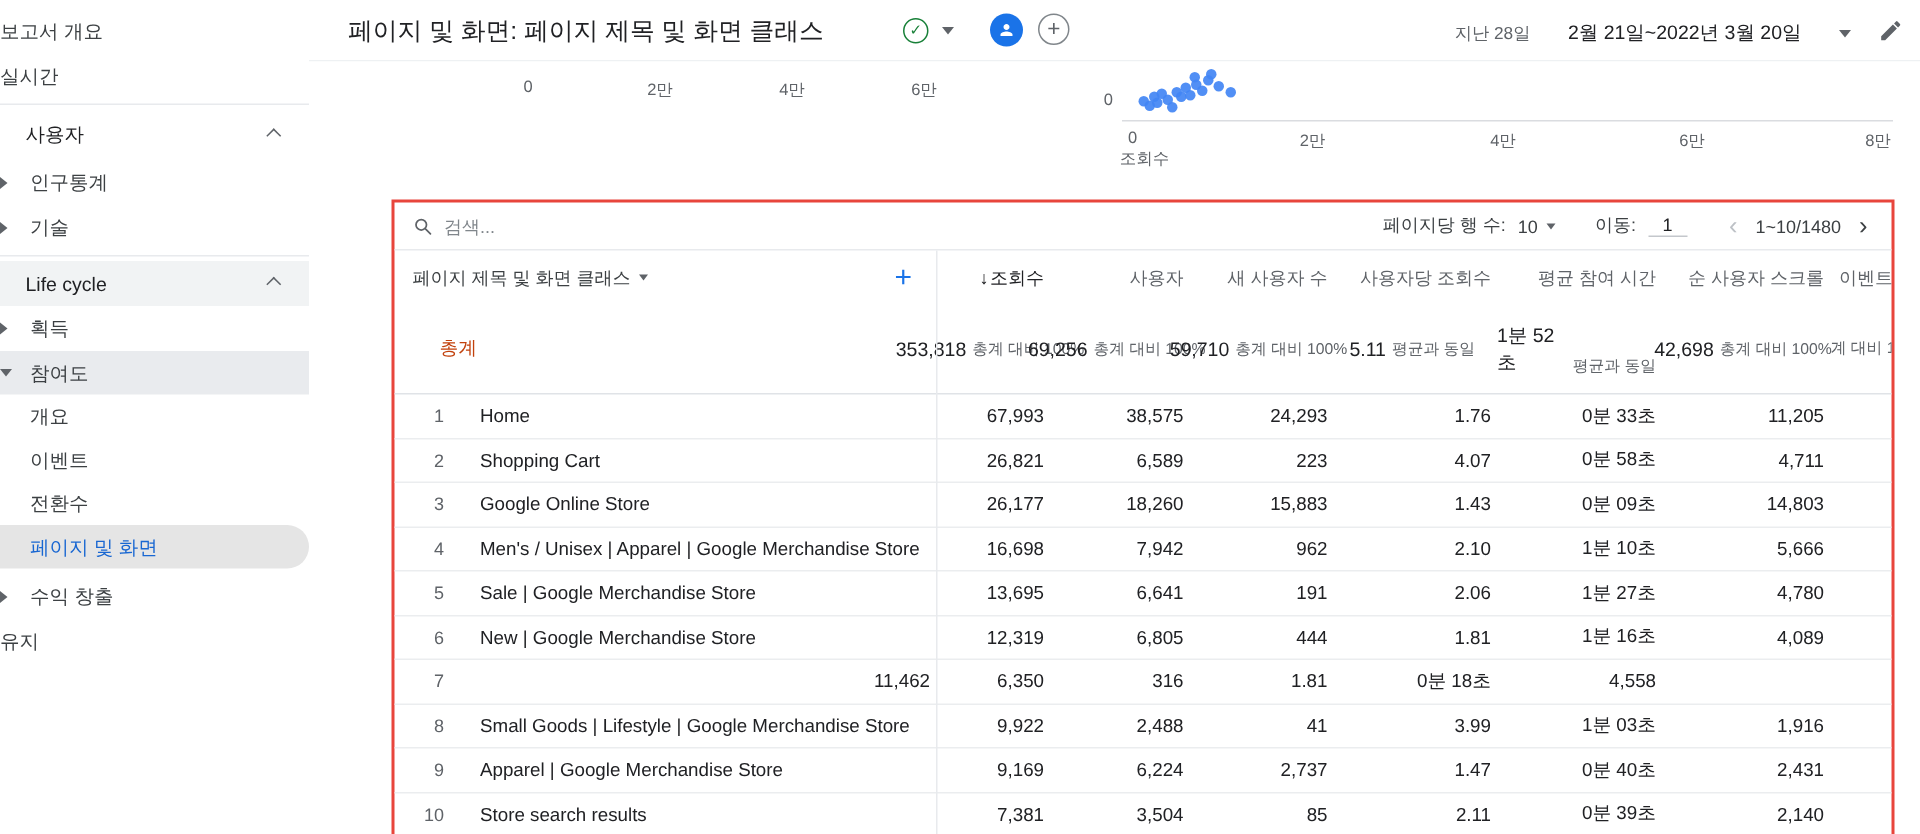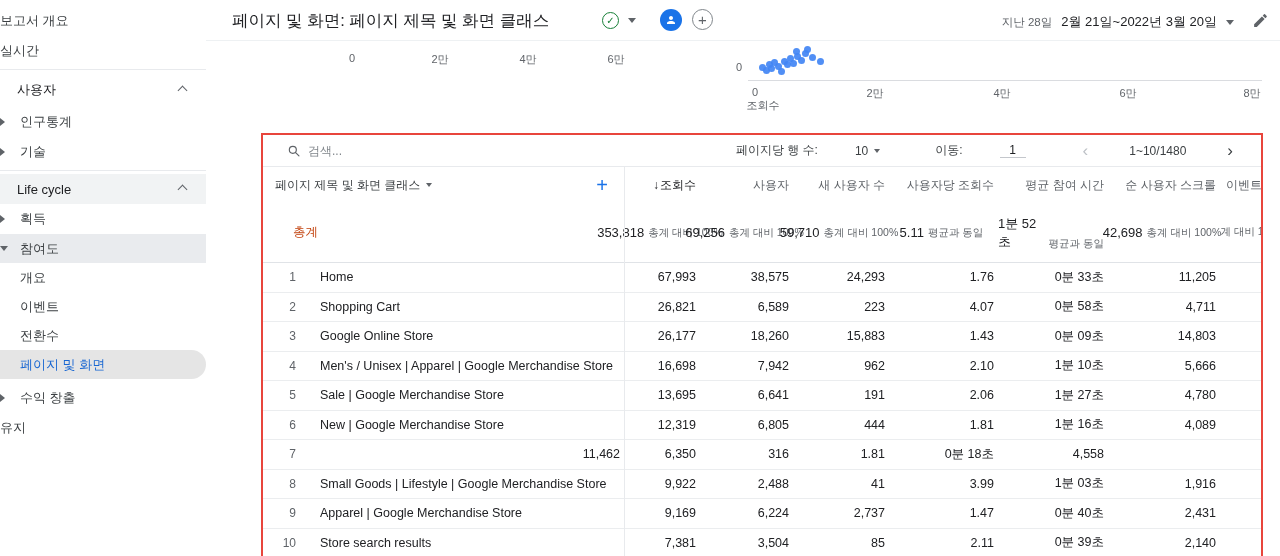--- a/index.html
+++ b/index.html
@@ -25,21 +25,21 @@
   .topbar { position:absolute; left:206px; top:0; width:1074px; height:41px; background:#fff; border-bottom:1px solid #eef1f3; }
   .page-title { position:absolute; left:26px; top:10px; font-size:16.5px; color:#202124; white-space:nowrap; cursor:pointer; }
   .check-badge { position:absolute; left:396px; top:12px; width:17px; height:17px; border:1.6px solid #188038; border-radius:50%;
                  color:#188038; font-size:10px; font-weight:bold; display:flex; align-items:center; justify-content:center; }
   .caret { width:0; height:0; border-left:4px solid transparent; border-right:4px solid transparent; border-top:5px solid #5f6368; display:inline-block; }
   .title-caret { position:absolute; left:422px; top:18px; }
   .comp-badge { position:absolute; left:454px; top:9px; width:22px; height:22px; border-radius:50%; background:#1a73e8;
                 display:flex; align-items:center; justify-content:center; cursor:pointer; }
   .add-comp { position:absolute; left:486px; top:9px; width:21px; height:21px; border:1.5px solid #80868b; border-radius:50%;
               color:#5f6368; font-size:15px; display:flex; align-items:center; justify-content:center; cursor:pointer; }
-  .date-range { position:absolute; right:46px; top:13px; display:flex; align-items:center; gap:9px; cursor:pointer; }
+  .date-range { position:absolute; right:46px; top:13px; display:flex; align-items:center; gap:25px; cursor:pointer; }
   .dr-label { font-size:11.5px; color:#5f6368; }
   .dr-value { font-size:13px; color:#202124; white-space:nowrap; }
   .edit-btn { position:absolute; right:10px; top:10px; width:20px; height:20px; display:flex; align-items:center; justify-content:center; cursor:pointer; }
 
   
   .chart-area { position:absolute; left:206px; top:41px; width:1074px; height:92px; background:#fff; }
   .tick { position:absolute; font-size:11px; color:#5f6368; transform:translateX(-50%); white-space:nowrap; }
   .lc0{left:146px; top:11px;} .lc1{left:234px; top:11px;} .lc2{left:322px; top:11px;} .lc3{left:410px; top:11px;}
   .rc0{left:549px; top:45px;} .rc1{left:669px; top:45px;} .rc2{left:796px; top:45px;} .rc3{left:922px; top:45px;} .rc4{left:1046px; top:45px;}
   .ytick { position:absolute; left:524px; top:20px; width:12px; text-align:right; font-size:11px; color:#5f6368; }
@@ -48,25 +48,25 @@
   .scatter-plot { position:absolute; left:542px; top:0; width:510px; height:39px; }
   .dot { position:absolute; width:7px; height:7px; border-radius:50%; background:#4285f4; opacity:.92; }
 
   
   .table-card { position:absolute; left:261px; top:133px; width:1002px; height:440px; background:#fff;
                 border:2px solid #e8453c; }
   .v-divider { position:absolute; left:361px; top:32px; bottom:0; width:1px; background:#e8eaed; }
   .grid-row { display:grid; grid-template-columns:47px 314px 76px 93px 96px 109px 110px 112px minmax(0,1fr); }
   .c9 { grid-column:9; }
 
-  .t-toolbar { height:32px; display:flex; align-items:center; padding:0 24px; border-bottom:1px solid #e8eaed; }
+  .t-toolbar { height:32px; display:flex; align-items:center; padding:0 12px; border-bottom:1px solid #e8eaed; }
   .search-box { display:flex; align-items:center; gap:7px; }
   .search-input { border:none; outline:none; font-size:12px; color:#3c4043; width:150px; font-family:inherit; background:transparent; }
   .search-input::placeholder { color:#80868b; }
-  .tb-right { display:flex; align-items:center; margin-left:auto; font-size:12px; color:#3c4043;gap:29px; }
+  .tb-right { display:flex; align-items:center; margin-left:auto; font-size:12px; color:#3c4043; }
   .rpp-label { margin-right:8px; color:#3c4043; }
   .rpp-value { display:flex; align-items:center; gap:6px; margin-right:26px; cursor:pointer; }
   .goto-label { margin-right:8px; }
   .goto-input { width:26px; border:none; border-bottom:1px solid #c4c7cc; text-align:center; font-size:12px; color:#202124;
                 outline:none; margin-right:24px; font-family:inherit; }
   .chev { font-size:17px; line-height:1; cursor:pointer; padding:0 4px; }
   .chev-l { color:#bdc1c6; }
   .chev-r { color:#3c4043; }
   .range-text { margin:0 8px; color:#3c4043; }
 

